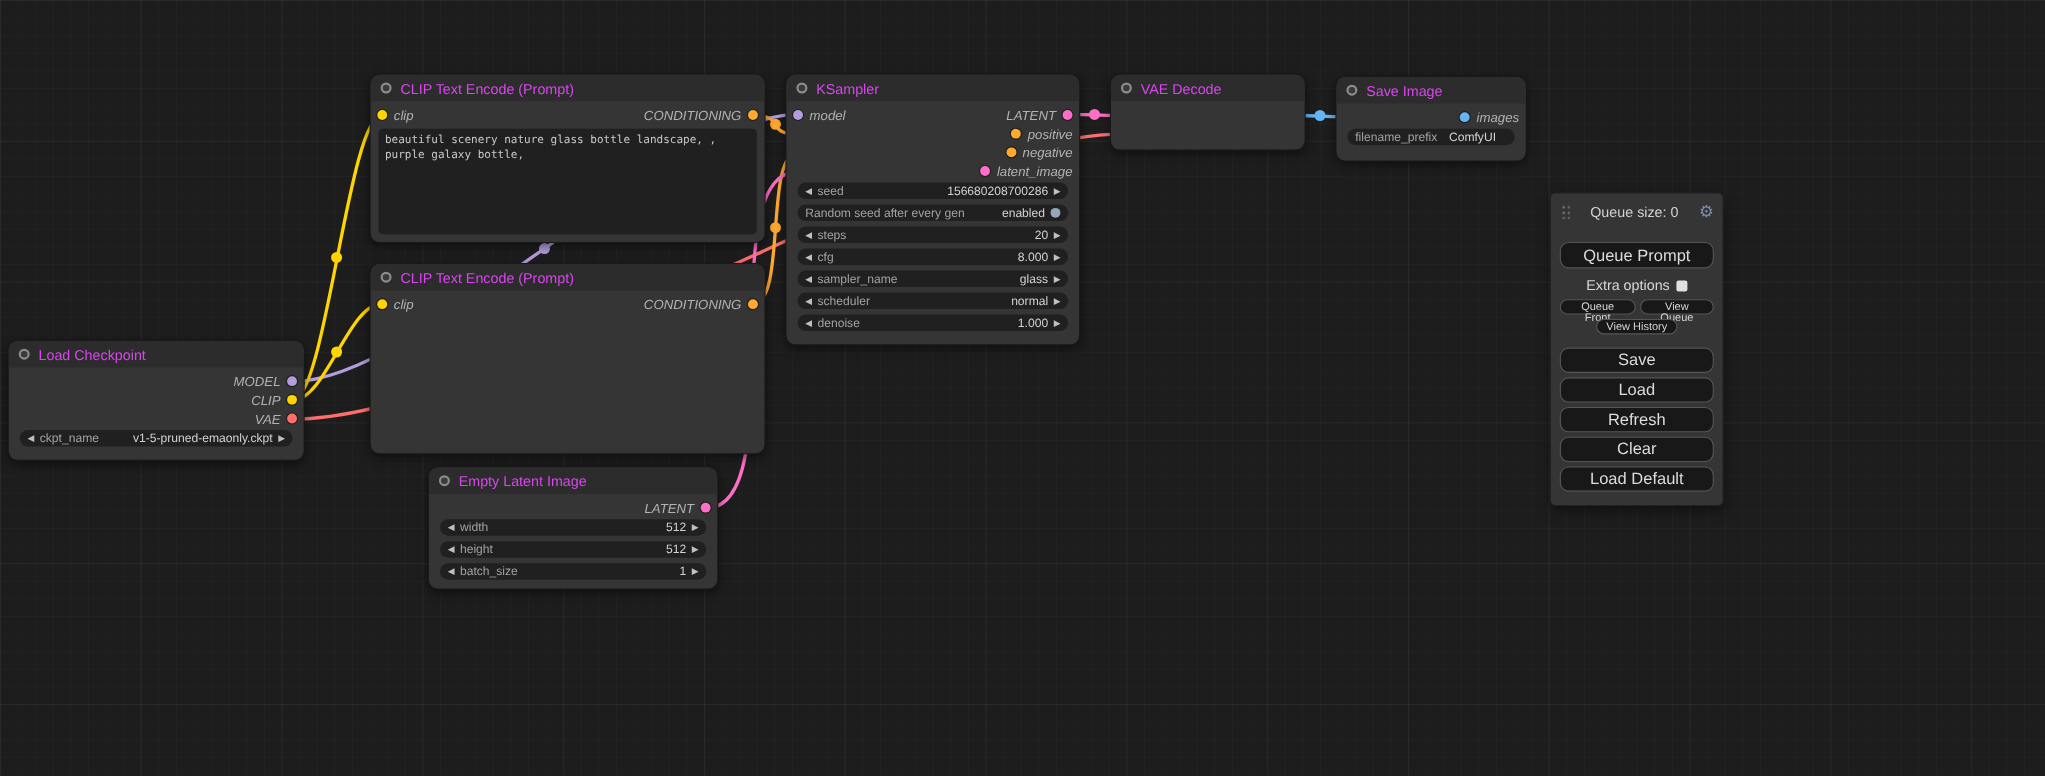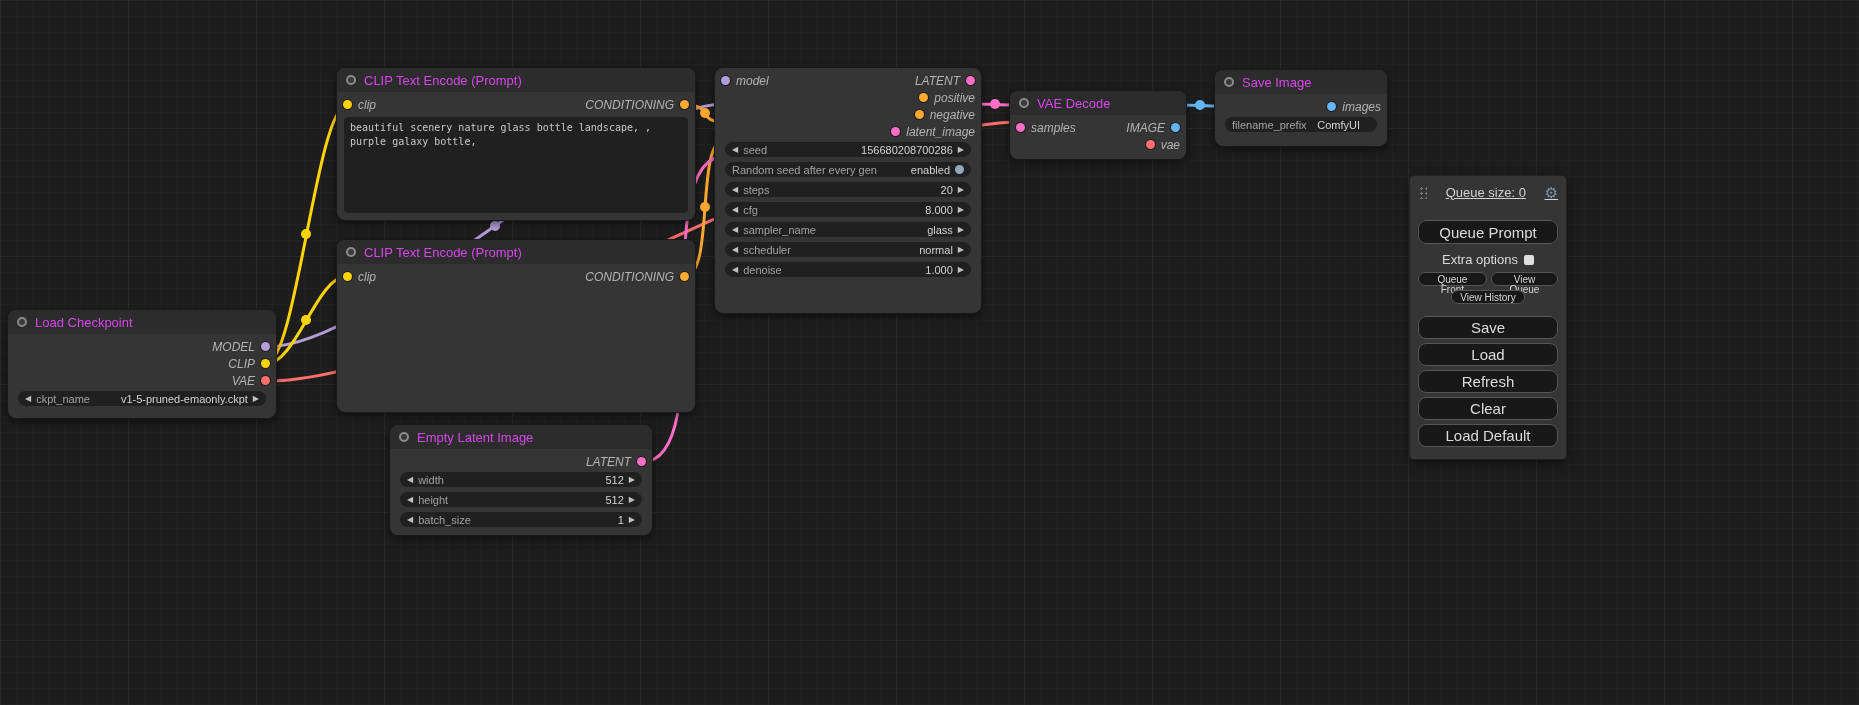--- a/index.html
+++ b/index.html
@@ -42,29 +42,29 @@
     border-radius:4px;color:#c9c9c9;font-family:"DejaVu Sans Mono",monospace;
     font-size:10px;line-height:1.4;padding:4px 6px;overflow:hidden;word-break:break-word;}
 
   #node-load-checkpoint{left:8px;top:310px;width:268px;height:108px;}
   #node-clip-pos{left:337px;top:68px;width:358px;height:152px;}
   #node-clip-pos textarea.prompt-text{height:96px;}
   #node-clip-neg{left:337px;top:240px;width:358px;height:172px;}
   #node-clip-neg textarea.prompt-text{height:116px;}
   #node-empty-latent{left:390px;top:425px;width:262px;height:110px;}
   #node-ksampler{left:715px;top:68px;width:266px;height:245px;}
-  #node-vae-decode{left:1010px;top:68px;width:176px;height:68px;margin-top:23px;}
+  #node-vae-decode{left:1010px;top:68px;width:176px;height:68px;}
   #node-save-image{left:1215px;top:70px;width:172px;height:76px;}
 
   
   #menu{position:absolute;left:1410px;top:176px;width:156px;z-index:3;
     box-sizing:border-box;background:#353535;border-radius:4px;padding:6px 8px 8px;
     box-shadow:0 0 0 1px #222,0 4px 12px rgba(0,0,0,.5);}
   .menu-header{display:flex;align-items:center;height:20px;margin-bottom:2px;
-    color:#d2d2d2;font-size:13px;text-decoration:underline;}
+    color:#d2d2d2;font-size:13px;}
   .drag-handle{width:9px;height:14px;flex:none;
     background-image:radial-gradient(#767676 1.1px, transparent 1.4px);
     background-size:5px 5px;background-position:1px 1px;}
   .queue-size{flex:1;text-align:center;}
   .gear{color:#7a90ad;font-size:15px;line-height:1;flex:none;cursor:pointer;}
   button{font-family:inherit;cursor:pointer;}
   .btn-big{display:block;width:100%;height:23px;margin:0 0 4px;background:#181818;
     border:1px solid #565656;border-radius:8px;color:#dcdcdc;font-size:15px;
     line-height:1;padding:0;}
   .btn-queue{height:24px;margin:18px 0 8px;}
@@ -209,20 +209,24 @@
       <div class="widget">
         <span class="arrow">◀</span>
         <span class="wlabel">batch_size</span>
         <span class="wvalue">1</span>
         <span class="arrow">▶</span>
       </div>
     </div>
   </div>
 
   <div class="node" id="node-ksampler">
+    <div class="node-title">
+      <span class="status-dot"></span>
+      <span>KSampler</span>
+    </div>
     <div class="rows">
       <div class="port-row dual">
         <span class="pgroup">
           <span class="pdot" style="background: rgb(179, 157, 219);"></span>
           <span>model</span>
         </span>
         <span class="pgroup">
           <span>LATENT</span>
           <span class="pdot" style="background: rgb(255, 110, 199);"></span>
         </span>
@@ -288,38 +292,20 @@
         <span class="wvalue">1.000</span>
         <span class="arrow">▶</span>
       </div>
     </div>
   </div>
 
   <div class="node" id="node-vae-decode">
     <div class="node-title">
       <span class="status-dot"></span>
       <span>VAE Decode</span>
-    </div>
-    <div class="rows">
-      <div class="port-row dual">
-        <span class="pgroup">
-          <span class="pdot" style="background: rgb(255, 110, 199);"></span>
-          <span>samples</span>
-        </span>
-        <span class="pgroup">
-          <span>IMAGE</span>
-          <span class="pdot" style="background: rgb(100, 181, 246);"></span>
-        </span>
-      </div>
-      <div class="port-row in">
-        <span class="pgroup">
-          <span class="pdot" style="background: rgb(255, 110, 110);"></span>
-          <span>vae</span>
-        </span>
-      </div>
     </div>
   </div>
 
   <div class="node" id="node-save-image">
     <div class="node-title">
       <span class="status-dot"></span>
       <span>Save Image</span>
     </div>
     <div class="rows">
       <div class="port-row in">

